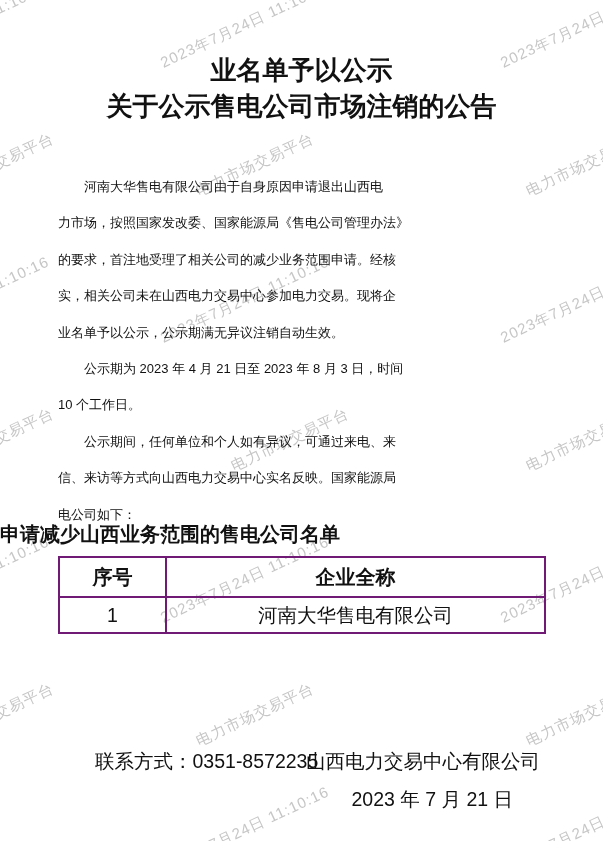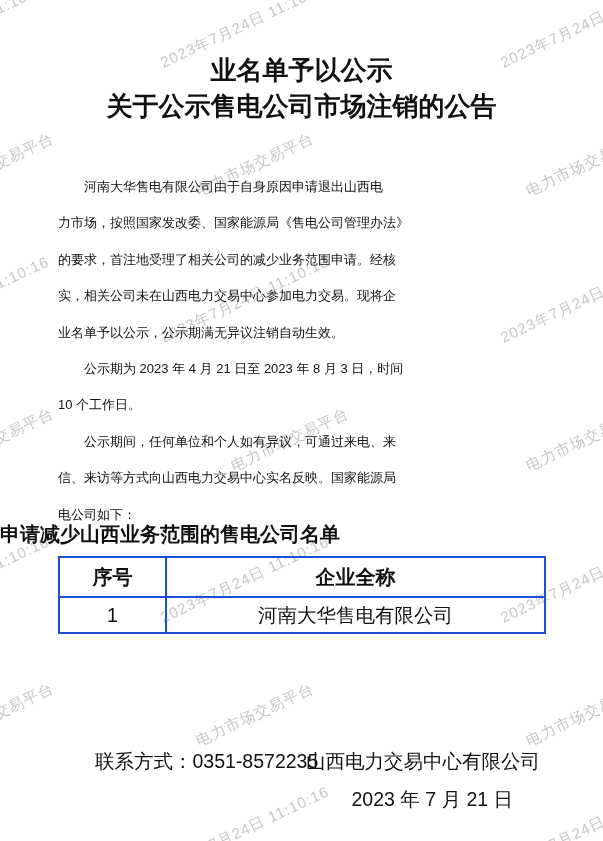--- a/index.html
+++ b/index.html
@@ -41,21 +41,21 @@
     text-align:left;
     font-size:20px; font-weight:700;
   }
   table.company-table {
     position:absolute; top:556px; left:58px;
     width:488px;
     border-collapse:collapse;
     table-layout:fixed;
   }
   .company-table th, .company-table td {
-    border:2px solid #1d4ed8;
+    border:2px solid #701a75;
     text-align:center;
     vertical-align:middle;
     padding:0;
   }
   .company-table th { height:38px; font-size:20px; font-weight:700; }
   .company-table td { height:34px; font-size:19.5px; font-weight:400; }
   .col-seq { width:107px; }
   .contact {
     position:absolute; top:668px; left:95px;
     font-size:19.5px; line-height:37.5px;

